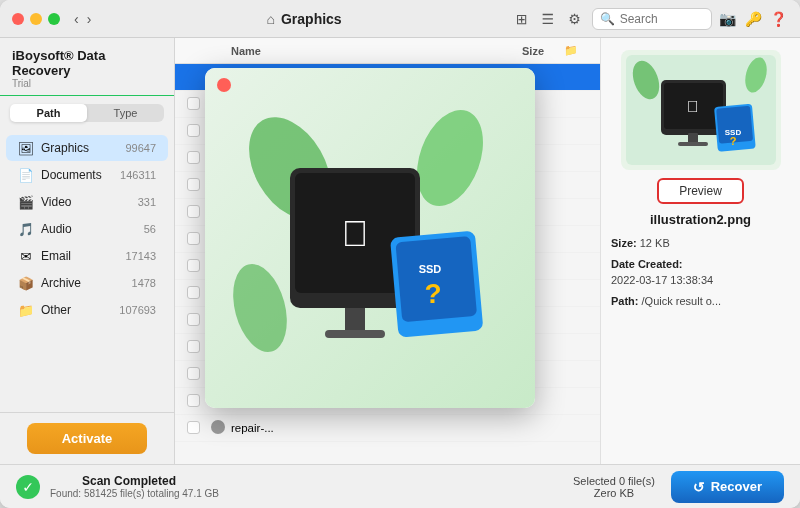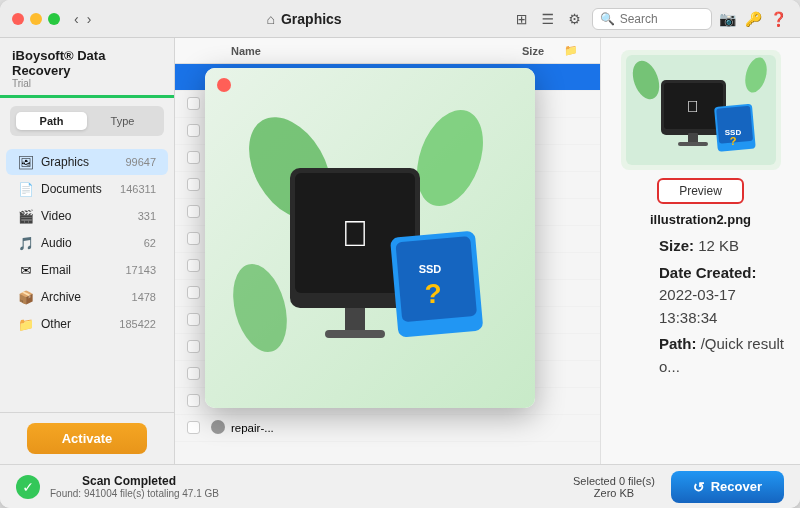--- a/index.html
+++ b/index.html
@@ -120,37 +120,37 @@
     .sidebar {
       width: 175px;
       background: #f0f0f0;
       border-right: 1px solid #d5d5d5;
       display: flex;
       flex-direction: column;
       flex-shrink: 0;
     }
     .sidebar-header {
       padding: 10px 12px 6px;
-      border-bottom: 3px solid #22c55e;
+      border-bottom: 1px solid #22c55e;
     }
     .app-name {
       font-size: 13px;
       font-weight: 700;
       color: #1a1a1a;
     }
     .app-trial {
       font-size: 10px;
       color: #888;
     }
     .tab-switcher {
       display: flex;
       margin: 8px 10px;
       background: #ddd;
       border-radius: 6px;
-      padding: 6px;
+      padding: 0;
     }
     .tab-btn {
       flex: 1;
       border: none;
       background: transparent;
       border-radius: 5px;
       font-size: 11px;
       padding: 3px 6px;
       cursor: pointer;
       color: #555;
@@ -304,25 +304,24 @@
       font-size: 13px;
       font-weight: 600;
       color: #1a1a1a;
       margin-bottom: 8px;
       text-align: center;
     }
     .preview-meta {
       width: 100%;
     }
     .meta-row {
-      font-size: 15px;
+      font-size: 11px;
       color: #444;
       margin-bottom: 4px;
       line-height: 1.5;
-      margin-left: 48px;
     }
     .meta-label {
       font-weight: 600;
       color: #222;
     }
     
     .status-bar {
       height: 44px;
       background: #f0f0f0;
       border-top: 1px solid #d5d5d5;
@@ -484,36 +483,36 @@
           <span class="sidebar-item-count">146311</span>
         </div>
         <div class="sidebar-item">
           <div class="sidebar-item-icon">🎬</div>
           <span class="sidebar-item-label">Video</span>
           <span class="sidebar-item-count">331</span>
         </div>
         <div class="sidebar-item">
           <div class="sidebar-item-icon">🎵</div>
           <span class="sidebar-item-label">Audio</span>
-          <span class="sidebar-item-count">62</span>
+          <span class="sidebar-item-count">56</span>
         </div>
         <div class="sidebar-item">
           <div class="sidebar-item-icon">✉</div>
           <span class="sidebar-item-label">Email</span>
           <span class="sidebar-item-count">17143</span>
         </div>
         <div class="sidebar-item">
           <div class="sidebar-item-icon">📦</div>
           <span class="sidebar-item-label">Archive</span>
           <span class="sidebar-item-count">1478</span>
         </div>
         <div class="sidebar-item">
           <div class="sidebar-item-icon">📁</div>
           <span class="sidebar-item-label">Other</span>
-          <span class="sidebar-item-count">185422</span>
+          <span class="sidebar-item-count">107693</span>
         </div>
       </div>
       <div class="sidebar-bottom">
         <button class="activate-btn">Activate</button>
       </div>
     </div>
 
     <div class="file-area">
 
       <div class="file-list-header">
@@ -719,21 +718,21 @@
           <span> </span><span>/Quick result o...</span>
         </div>
       </div>
     </div>
   </div>
 
   <div class="status-bar">
     <div class="scan-complete-icon">✓</div>
     <div class="scan-text">
       <div class="scan-title">Scan Completed</div>
-      <div class="scan-sub">Found: 941004 file(s) totaling 47.1 GB</div>
+      <div class="scan-sub">Found: 581425 file(s) totaling 47.1 GB</div>
     </div>
     <div class="status-spacer"></div>
     <div class="selected-info">
       <div>Selected 0 file(s)</div>
       <div>Zero KB</div>
     </div>
     <button class="recover-btn">
       <span class="recover-icon">↺</span>
       <span>Recover</span>
     </button>

